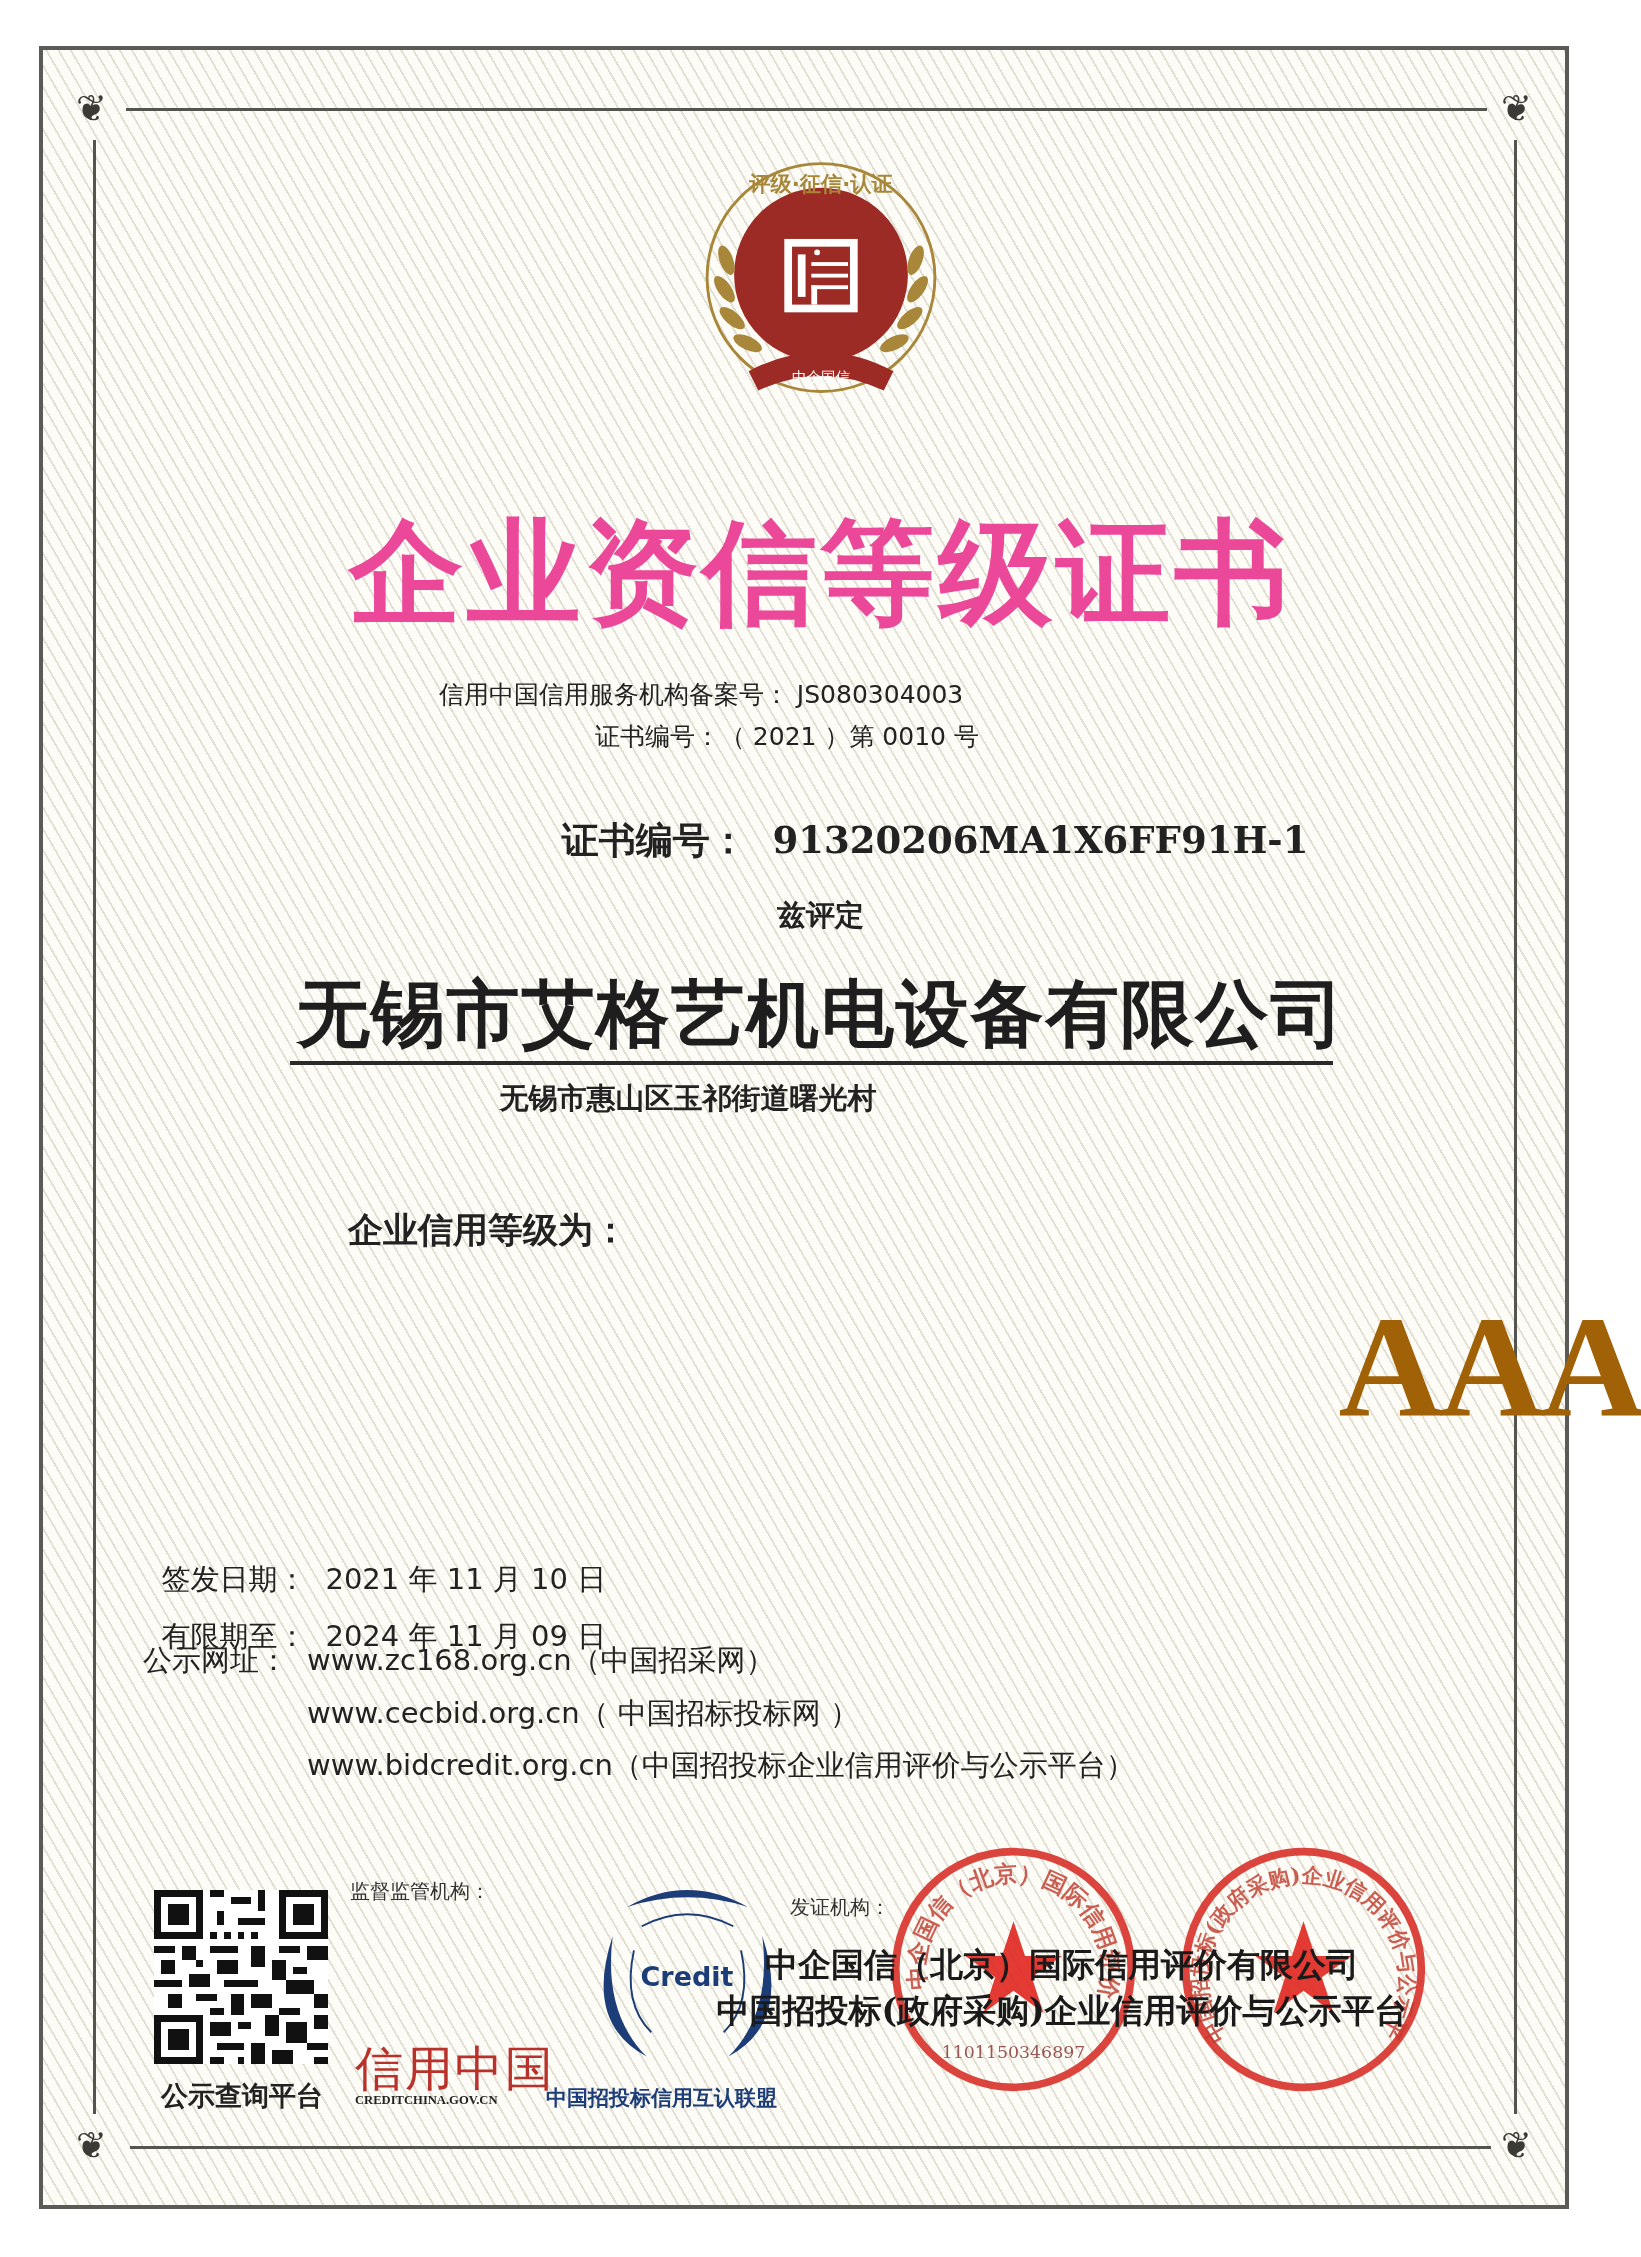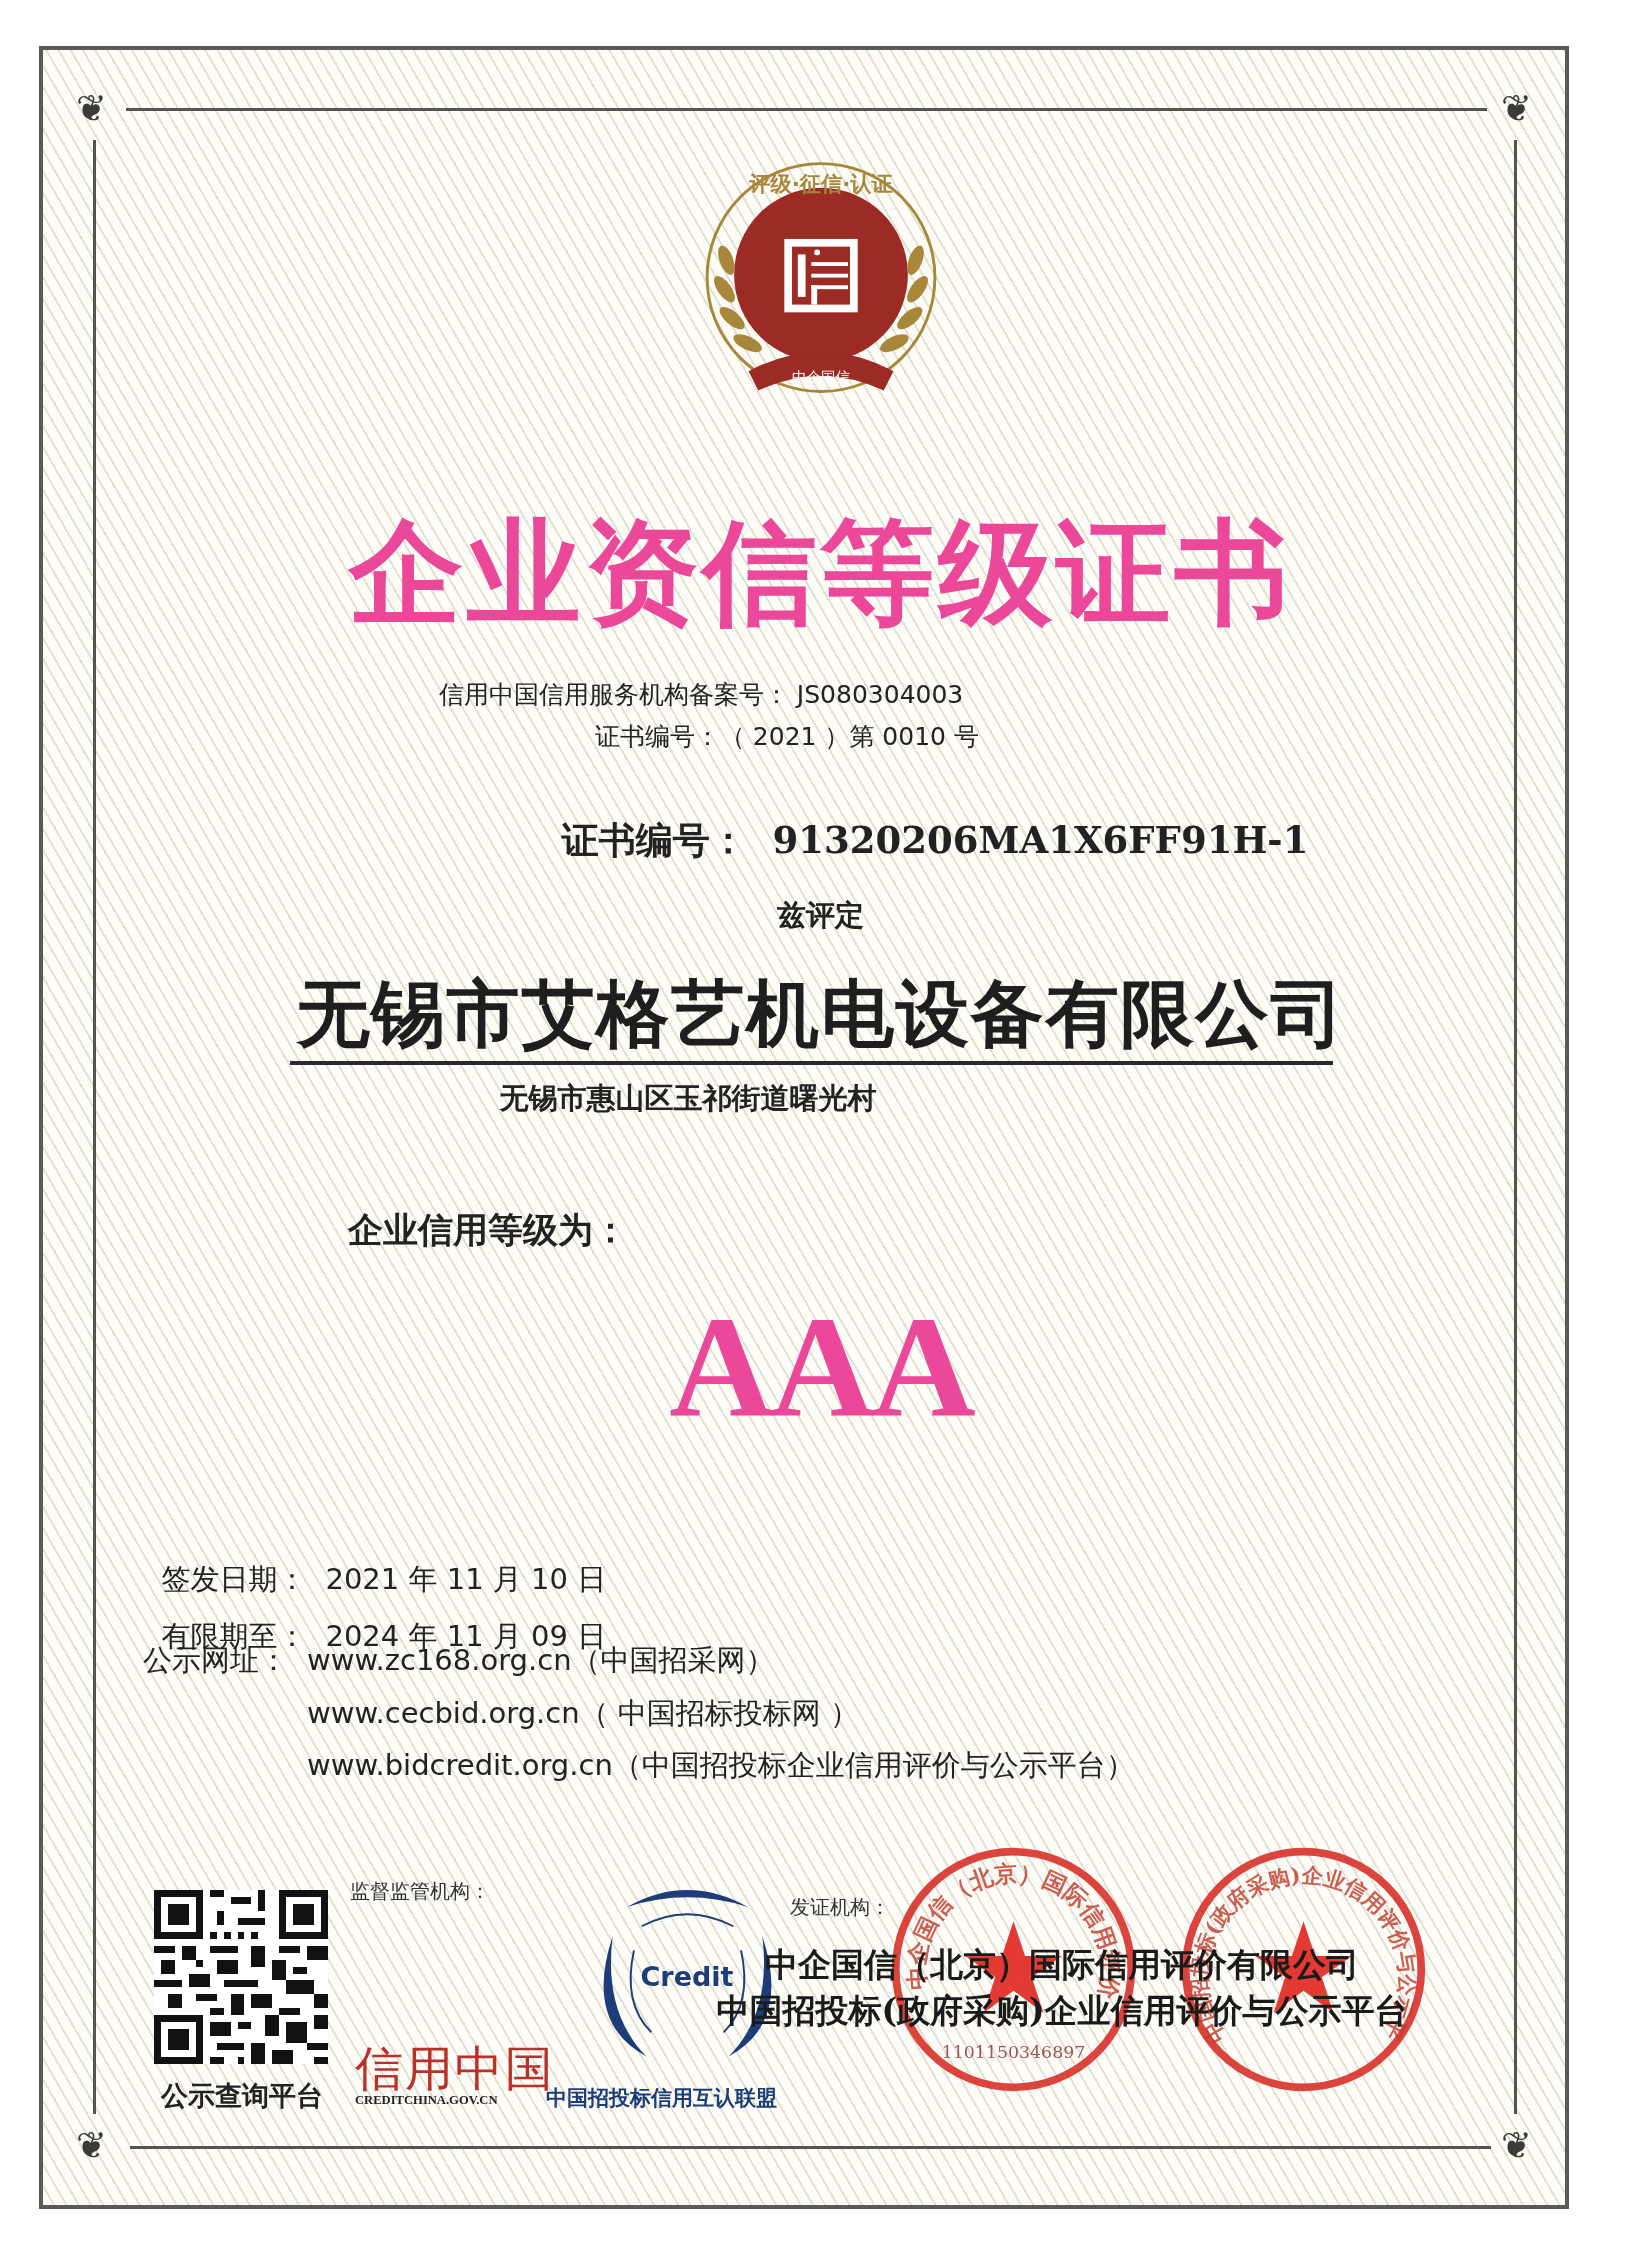--- a/index.html
+++ b/index.html
@@ -51,22 +51,22 @@
   .company-rule { position: absolute; left: 290px; top: 1061px; width: 1043px; height: 3.9px; background: #2a2a2a; }
   .address {
     position: absolute; left: 0; width: 1376px; top: 1079px; text-align: center;
     font-size: 29px; font-weight: bold; font-family: "DejaVu Serif", serif;
   }
   .rating-label {
     position: absolute; left: 348px; top: 1207px; font-size: 35px; font-weight: bold;
     font-family: "DejaVu Serif", serif;
   }
   .rating {
-    position: absolute; left: 0; width: 1641px; top: 1284px; text-align: center;
-    font-size: 145px; font-weight: bold; color: #ec4899; font-family: "Liberation Serif", serif;
+    position: absolute; left: 0; width: 1641px; top: 1284px; text-align: right;
+    font-size: 145px; font-weight: bold; color: #a16207; font-family: "Liberation Serif", serif;
     letter-spacing: -3.9px; padding-left: 0px;
   }
   .info-row { position: absolute; left: 143px; font-size: 29px; white-space: pre; color: #222; }
   .info-label { display: inline-block; width: 164px; }
   .site { position: absolute; left: 307px; font-size: 29px; white-space: pre; color: #222; }
   .qr { position: absolute; left: 154px; top: 1890px; width: 174px; height: 174px; }
   .qr-caption {
     position: absolute; left: 143px; top: 2078px; width: 198px; text-align: center;
     font-size: 27px; font-weight: bold; font-family: "DejaVu Serif", serif;
   }

